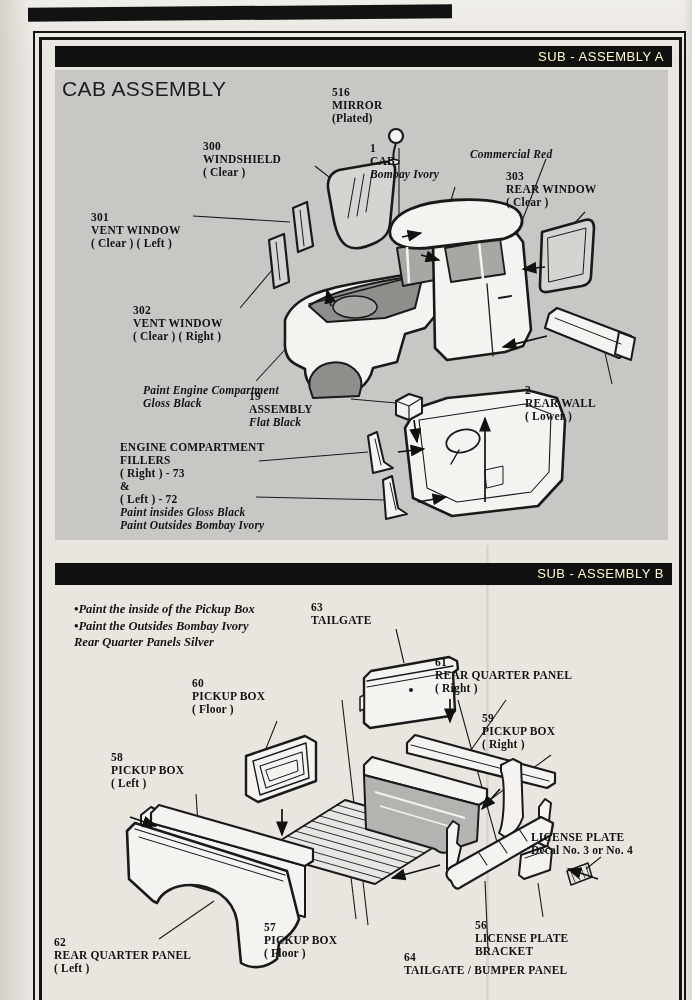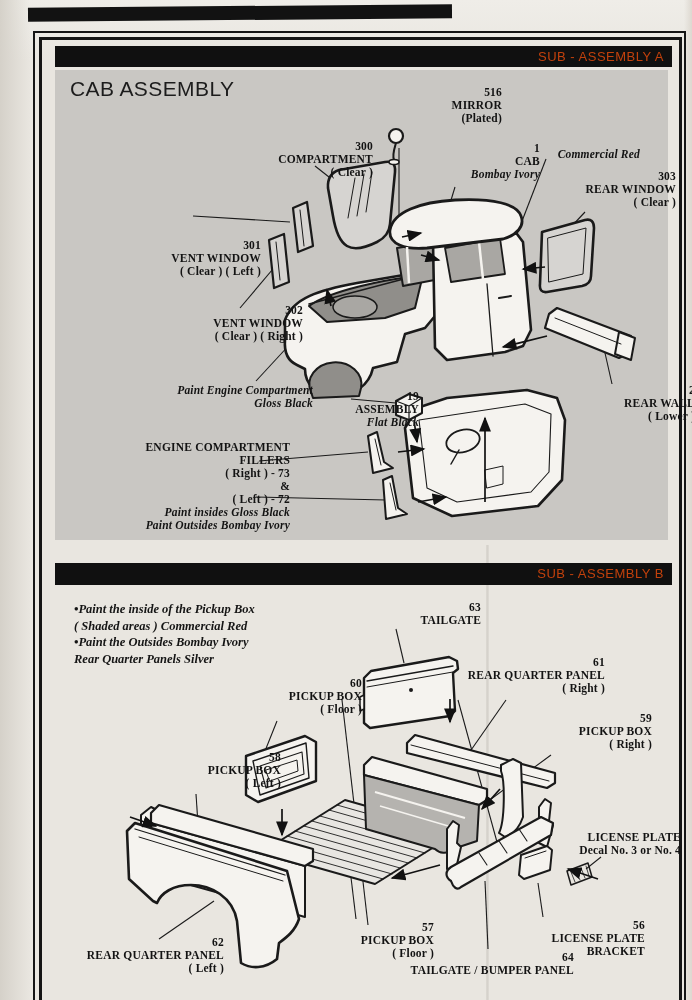--- a/index.html
+++ b/index.html
@@ -14,27 +14,27 @@
   }
   .crease{position:absolute; pointer-events:none;}
   #crease-b{left:486px; top:545px; width:3px; height:455px;
     background:linear-gradient(90deg, rgba(110,105,95,0.10), rgba(110,105,95,0.16), rgba(110,105,95,0.08));}
   #topbar{position:absolute; left:28px; top:6px; width:424px; height:14px; background:#121212;
     transform:rotate(-0.5deg);}
   .frame{position:absolute; pointer-events:none;}
   #frame-outer{left:33px; top:31px; width:649px; height:1000px; border:2px solid #151515;}
   #frame-inner{left:39px; top:37px; width:637px; height:1000px; border:3px solid #151515;}
   .bar{position:absolute; left:55px; width:617px; height:21px; background:#101010;
-    color:#c2410c; font:13px/21px "Liberation Sans", sans-serif; letter-spacing:0.5px;
+    color:#fef9c3; font:13px/21px "Liberation Sans", sans-serif; letter-spacing:0.5px;
     text-align:right; padding-right:8px; box-sizing:border-box;}
   #bar-a{top:46px;} #bar-b{top:563px; height:22px; line-height:22px;}
   #panel-a{position:absolute; left:55px; top:70px; width:613px; height:470px; background:#c9c7c3;}
-  #title-a{position:absolute; left:70px; top:77px; font:400 21px "Liberation Sans", sans-serif;
+  #title-a{position:absolute; left:62px; top:77px; font:400 21px "Liberation Sans", sans-serif;
     letter-spacing:0.4px; color:#1c1c1c;}
-  .plabel{position:absolute; text-align:right; font:bold 11.5px/13px "Liberation Serif", serif;
+  .plabel{position:absolute; text-align:left; font:bold 11.5px/13px "Liberation Serif", serif;
     color:#131313; letter-spacing:0.2px; white-space:nowrap;}
   .plabel .it{font-style:italic;}
   #paint-notes{position:absolute; left:74px; top:601px; width:210px;
     font:bold italic 12.5px/16.5px "Liberation Serif", serif; color:#151515; white-space:nowrap;}
   svg{position:absolute; overflow:visible;}
   #draw-a{left:55px; top:70px;}
   #draw-b{left:55px; top:585px;}
   .s{stroke:#1a1a1a; stroke-linejoin:round; stroke-linecap:round; fill:none;}
   .w{fill:#f5f3ef;} .g{fill:#d6d4d1;} .dk{fill:#908e8a;} .md{fill:#a9a7a3;}
   .sh{fill:#b5b3af;} .fl{fill:#e8e6e2;}
@@ -158,37 +158,37 @@
   </svg>
 
   <div id="labels-a">
       <div class="plabel" style="left: 332px; top: 86px; width: 170px;">
         <div>516</div>
         <div>MIRROR</div>
         <div>(Plated)</div>
       </div>
       <div class="plabel" style="left: 203px; top: 140px; width: 170px;">
         <div>300</div>
-        <div>COMPARTMENT</div>
+        <div>WINDSHIELD</div>
         <div>( Clear )</div>
       </div>
       <div class="plabel" style="left: 370px; top: 142px; width: 170px;">
         <div>1</div>
         <div>CAB</div>
         <div class="it">Bombay Ivory</div>
       </div>
       <div class="plabel" style="left: 470px; top: 148px; width: 170px;">
         <div class="it">Commercial Red</div>
       </div>
       <div class="plabel" style="left: 506px; top: 170px; width: 170px;">
         <div>303</div>
         <div>REAR WINDOW</div>
         <div>( Clear )</div>
       </div>
-      <div class="plabel" style="left: 91px; top: 211px; width: 170px; margin-top: 28px;">
+      <div class="plabel" style="left: 91px; top: 211px; width: 170px;">
         <div>301</div>
         <div>VENT WINDOW</div>
         <div>( Clear ) ( Left )</div>
       </div>
       <div class="plabel" style="left: 133px; top: 304px; width: 170px;">
         <div>302</div>
         <div>VENT WINDOW</div>
         <div>( Clear ) ( Right )</div>
       </div>
       <div class="plabel" style="left: 143px; top: 384px; width: 170px;">
@@ -212,21 +212,20 @@
         <div>&amp;</div>
         <div>( Left ) - 72</div>
         <div class="it">Paint insides Gloss Black</div>
         <div class="it">Paint Outsides Bombay Ivory</div>
       </div>
     </div>
 
   <div id="bar-b" class="bar">SUB - ASSEMBLY B</div>
   <div id="paint-notes">
       <div>•Paint the inside of the Pickup Box</div>
-      <div>( Shaded areas ) Commercial Red</div>
       <div>•Paint the Outsides Bombay Ivory</div>
       <div>Rear Quarter Panels Silver</div>
     </div>
 
   <svg id="draw-b" width="613" height="415" viewBox="0 0 613 415">
     <defs>
       <marker id="ah2" viewBox="0 0 10 8" refX="9" refY="4" markerWidth="9" markerHeight="7" orient="auto-start-reverse">
         <path d="M0 0 L10 4 L0 8 Z" fill="#111"></path>
       </marker>
     </defs>

